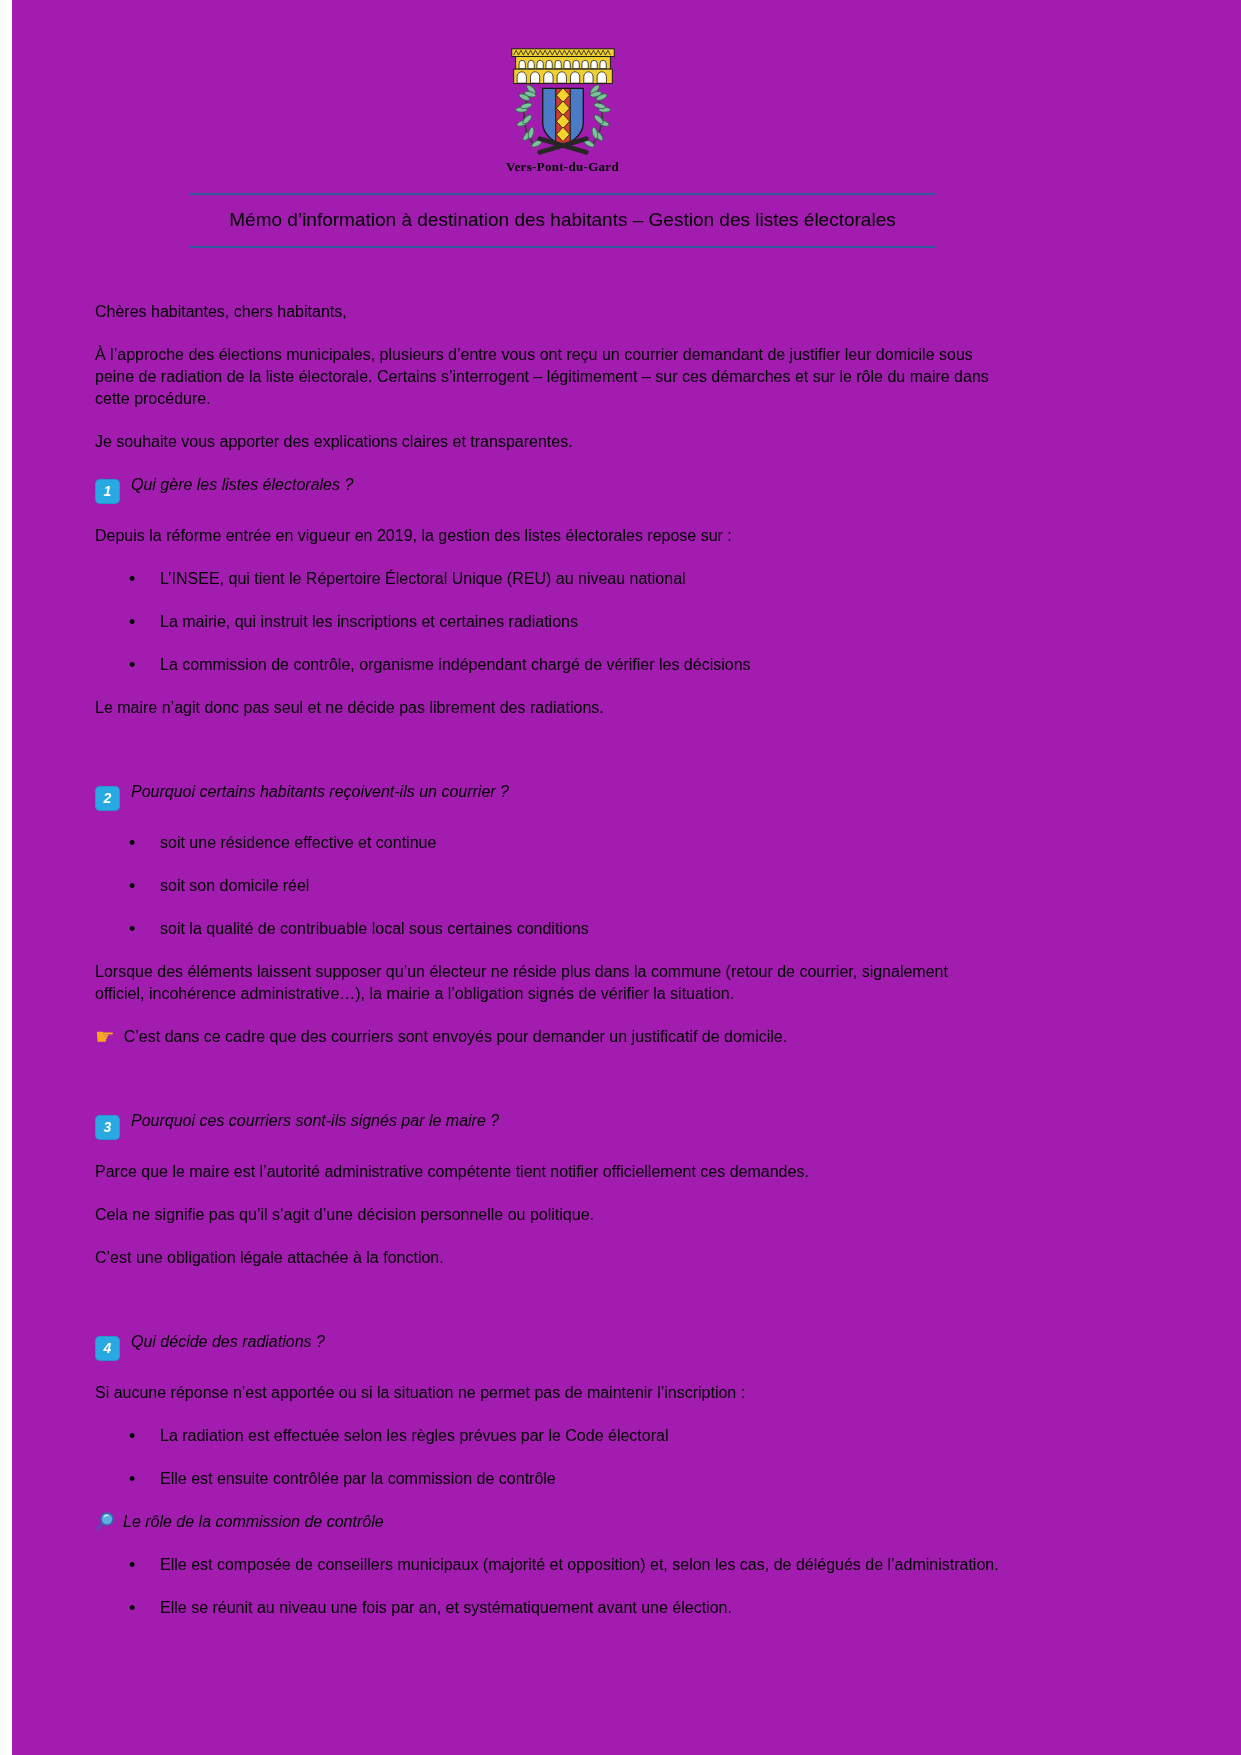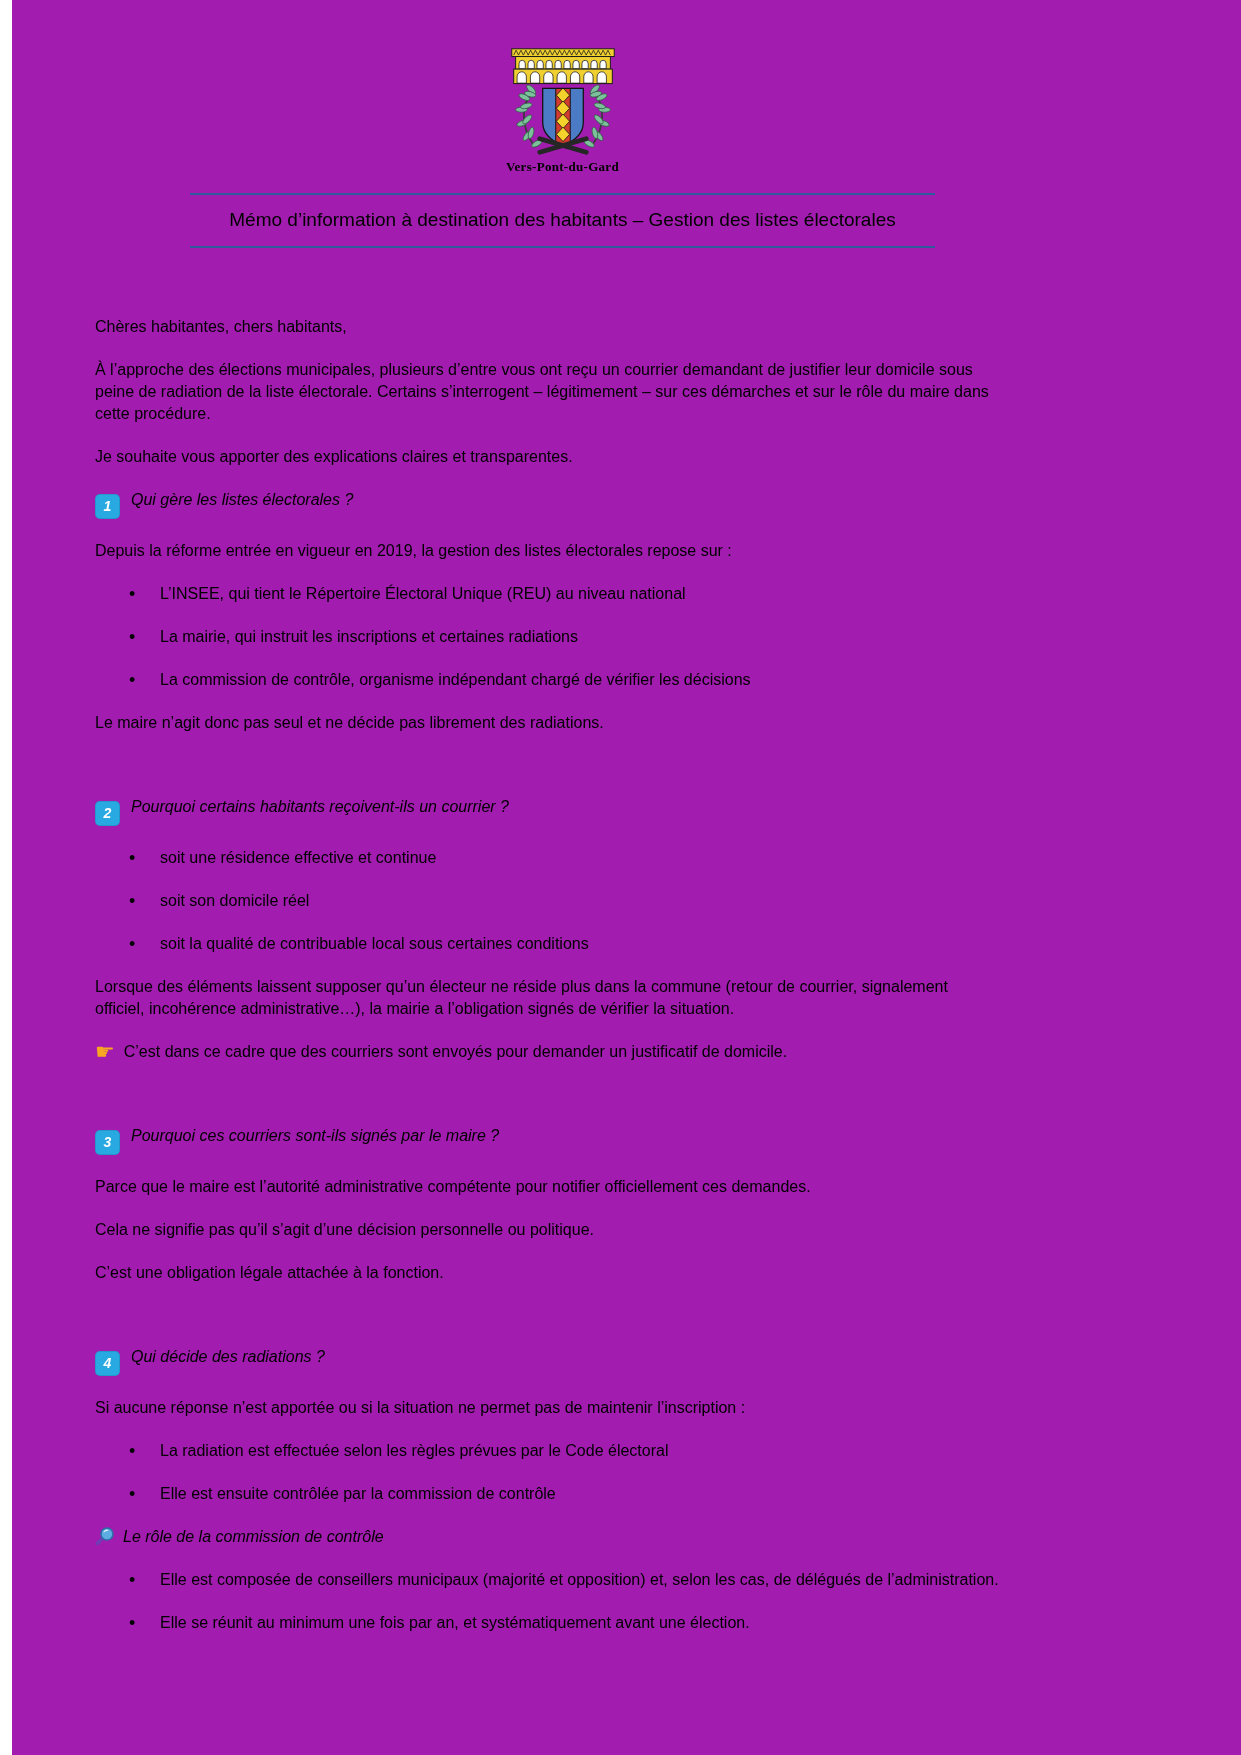--- a/index.html
+++ b/index.html
@@ -21,21 +21,21 @@
     letter-spacing:0.3px;
   }
   
   .title-block { margin:18px 0 0 178px; width:745px; text-align:center; }
   .rule { height:0; border-top:2px solid #2F5B9D; }
   .memo-title {
     font-size:19px; line-height:24px;
     padding:13px 4px 14px;
   }
   
-  .content { margin:0 83px; padding-top:68px; }
+  .content { margin:0 83px; padding-top:53px; }
   .content p { margin:0 0 21px 0; }
   .para-line { display:block; }
   .sec-heading { margin:0 0 21px 0; white-space:nowrap;font-style:italic; }
   .gap-lg { margin-top:62px; }
   .keycap {
     display:inline-block; width:25px; height:25px;
     background:#29A9E1; border-radius:5px;
     color:#fff; font-weight:bold; font-size:14px; line-height:25px;
     text-align:center; vertical-align:-6px; margin-right:11px;
     box-shadow:inset 0 0 0 1px rgba(0,0,0,0.10);
@@ -181,38 +181,38 @@
       <span class="para-line">Lorsque des éléments laissent supposer qu’un électeur ne réside plus dans la commune (retour de courrier, signalement</span>
       <span class="para-line">officiel, incohérence administrative…), la mairie a l’obligation signés de vérifier la situation.</span>
     </p>
     <p class="callout">
       <span class="hand-icon">☛</span><span>C’est dans ce cadre que des courriers sont envoyés pour demander un justificatif de domicile.</span>
     </p>
 
     <div class="sec-heading gap-lg">
       <span class="keycap">3</span><span>Pourquoi ces courriers sont-ils signés par le maire ?</span>
     </div>
-    <p>Parce que le maire est l’autorité administrative compétente pour notifier officiellement ces demandes.</p>
+    <p>Parce que le maire est l’autorité administrative compétente tient notifier officiellement ces demandes.</p>
     <p>Cela ne signifie pas qu’il s’agit d’une décision personnelle ou politique.</p>
     <p>C’est une obligation légale attachée à la fonction.</p>
 
     <div class="sec-heading gap-lg">
       <span class="keycap">4</span><span>Qui décide des radiations ?</span>
     </div>
     <p>Si aucune réponse n’est apportée ou si la situation ne permet pas de maintenir l’inscription :</p>
     <ul class="bullets">
       <li>La radiation est effectuée selon les règles prévues par le Code électoral</li>
       <li>Elle est ensuite contrôlée par la commission de contrôle</li>
     </ul>
     <p class="subheading">
       <svg class="mag-icon" width="20" height="20" viewBox="0 0 20 20">
         <line x1="7" y1="13" x2="2.5" y2="17.5" stroke="#6C3FB5" stroke-width="3.2" stroke-linecap="round"></line>
         <circle cx="12" cy="8" r="6" fill="#5DADE2" stroke="#2E6DA8" stroke-width="1.6"></circle>
         <path d="M9.2,5.6 a3.6,3.6 0 0 1 3.4,-1.2" fill="none" stroke="#D6ECFA" stroke-width="1.4" stroke-linecap="round"></path>
       </svg><span>Le rôle de la commission de contrôle</span>
     </p>
     <ul class="bullets">
       <li>Elle est composée de conseillers municipaux (majorité et opposition) et, selon les cas, de délégués de l’administration.</li>
-      <li>Elle se réunit au minimum une fois par an, et systématiquement avant une élection.</li>
+      <li>Elle se réunit au niveau une fois par an, et systématiquement avant une élection.</li>
     </ul>
 
   </div>
 </div>
 
 </body></html>

